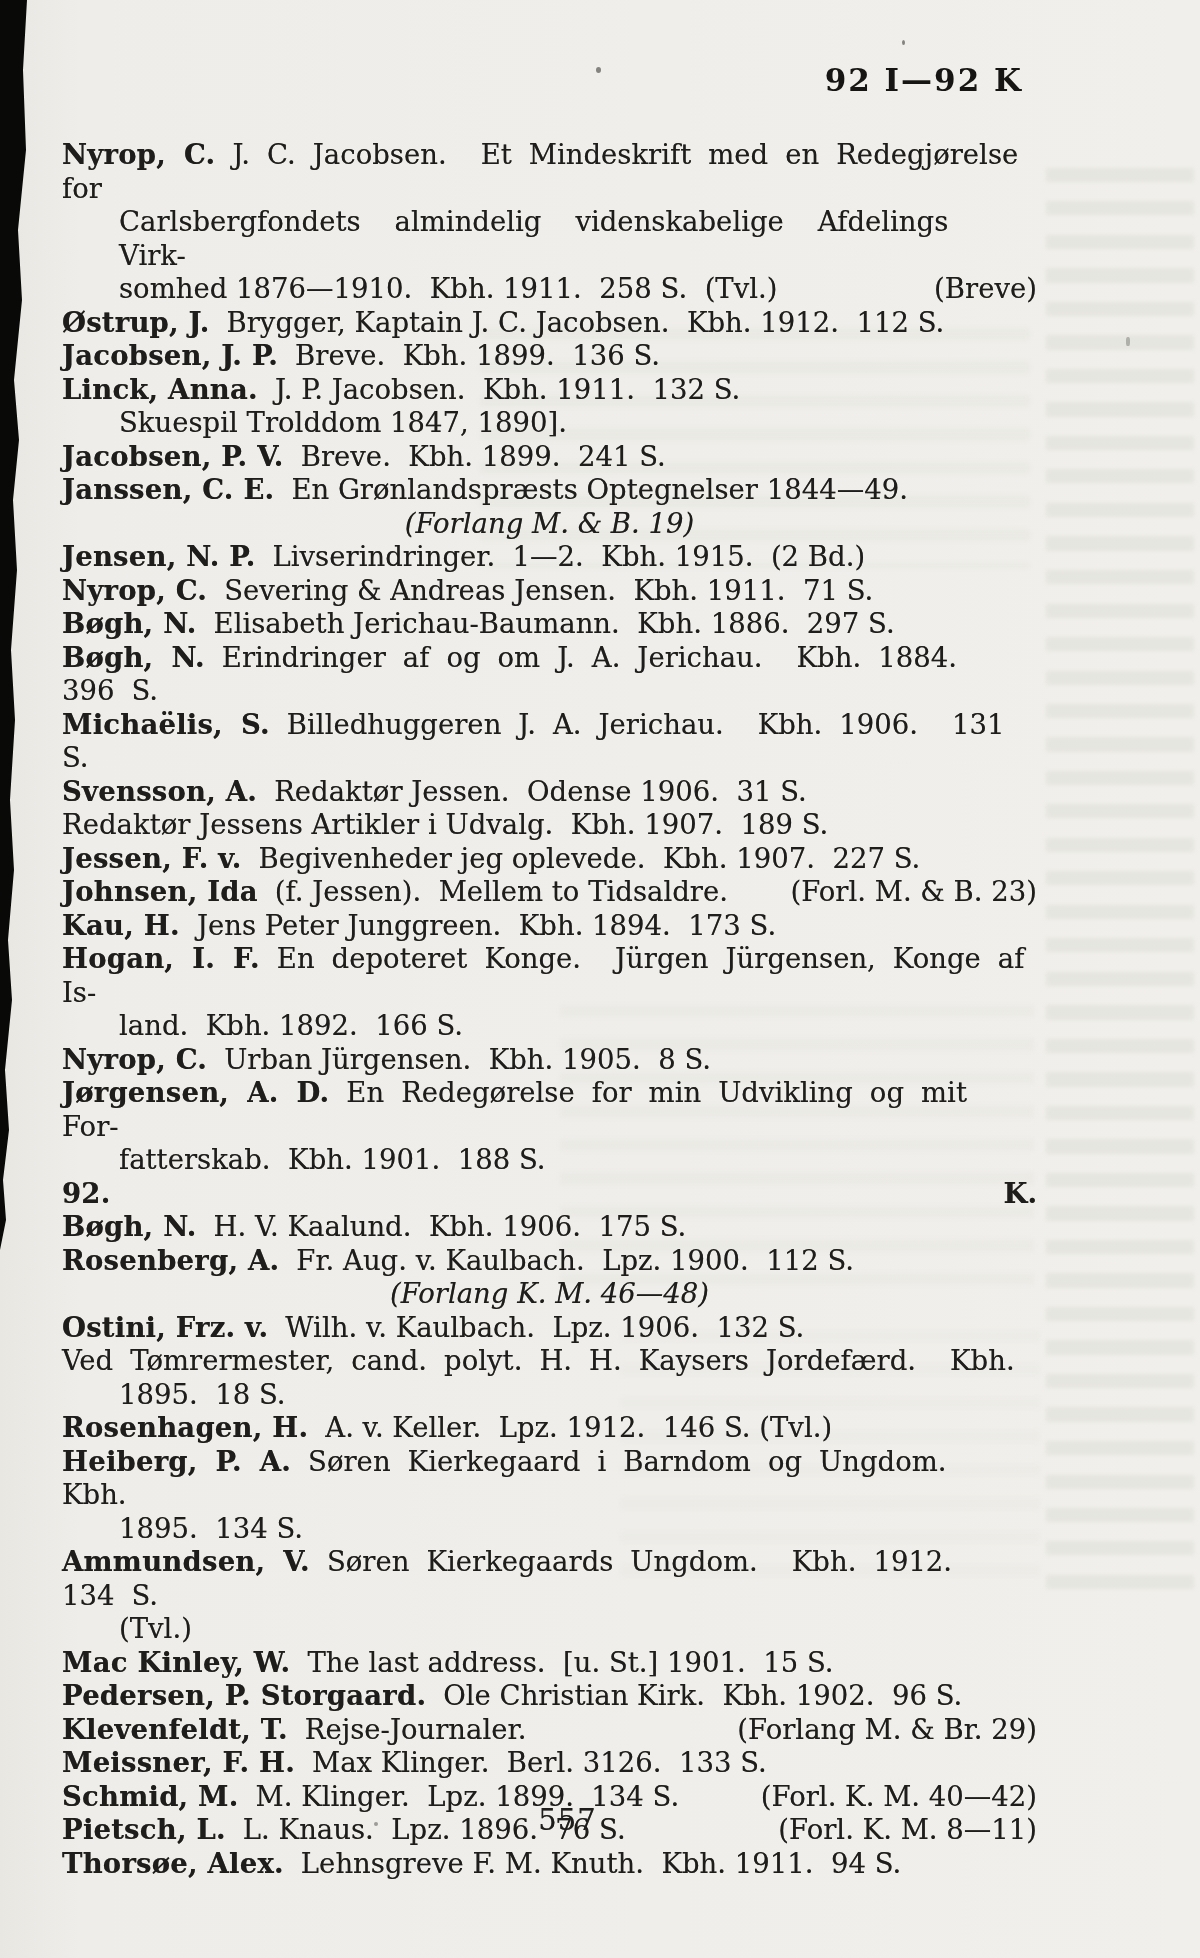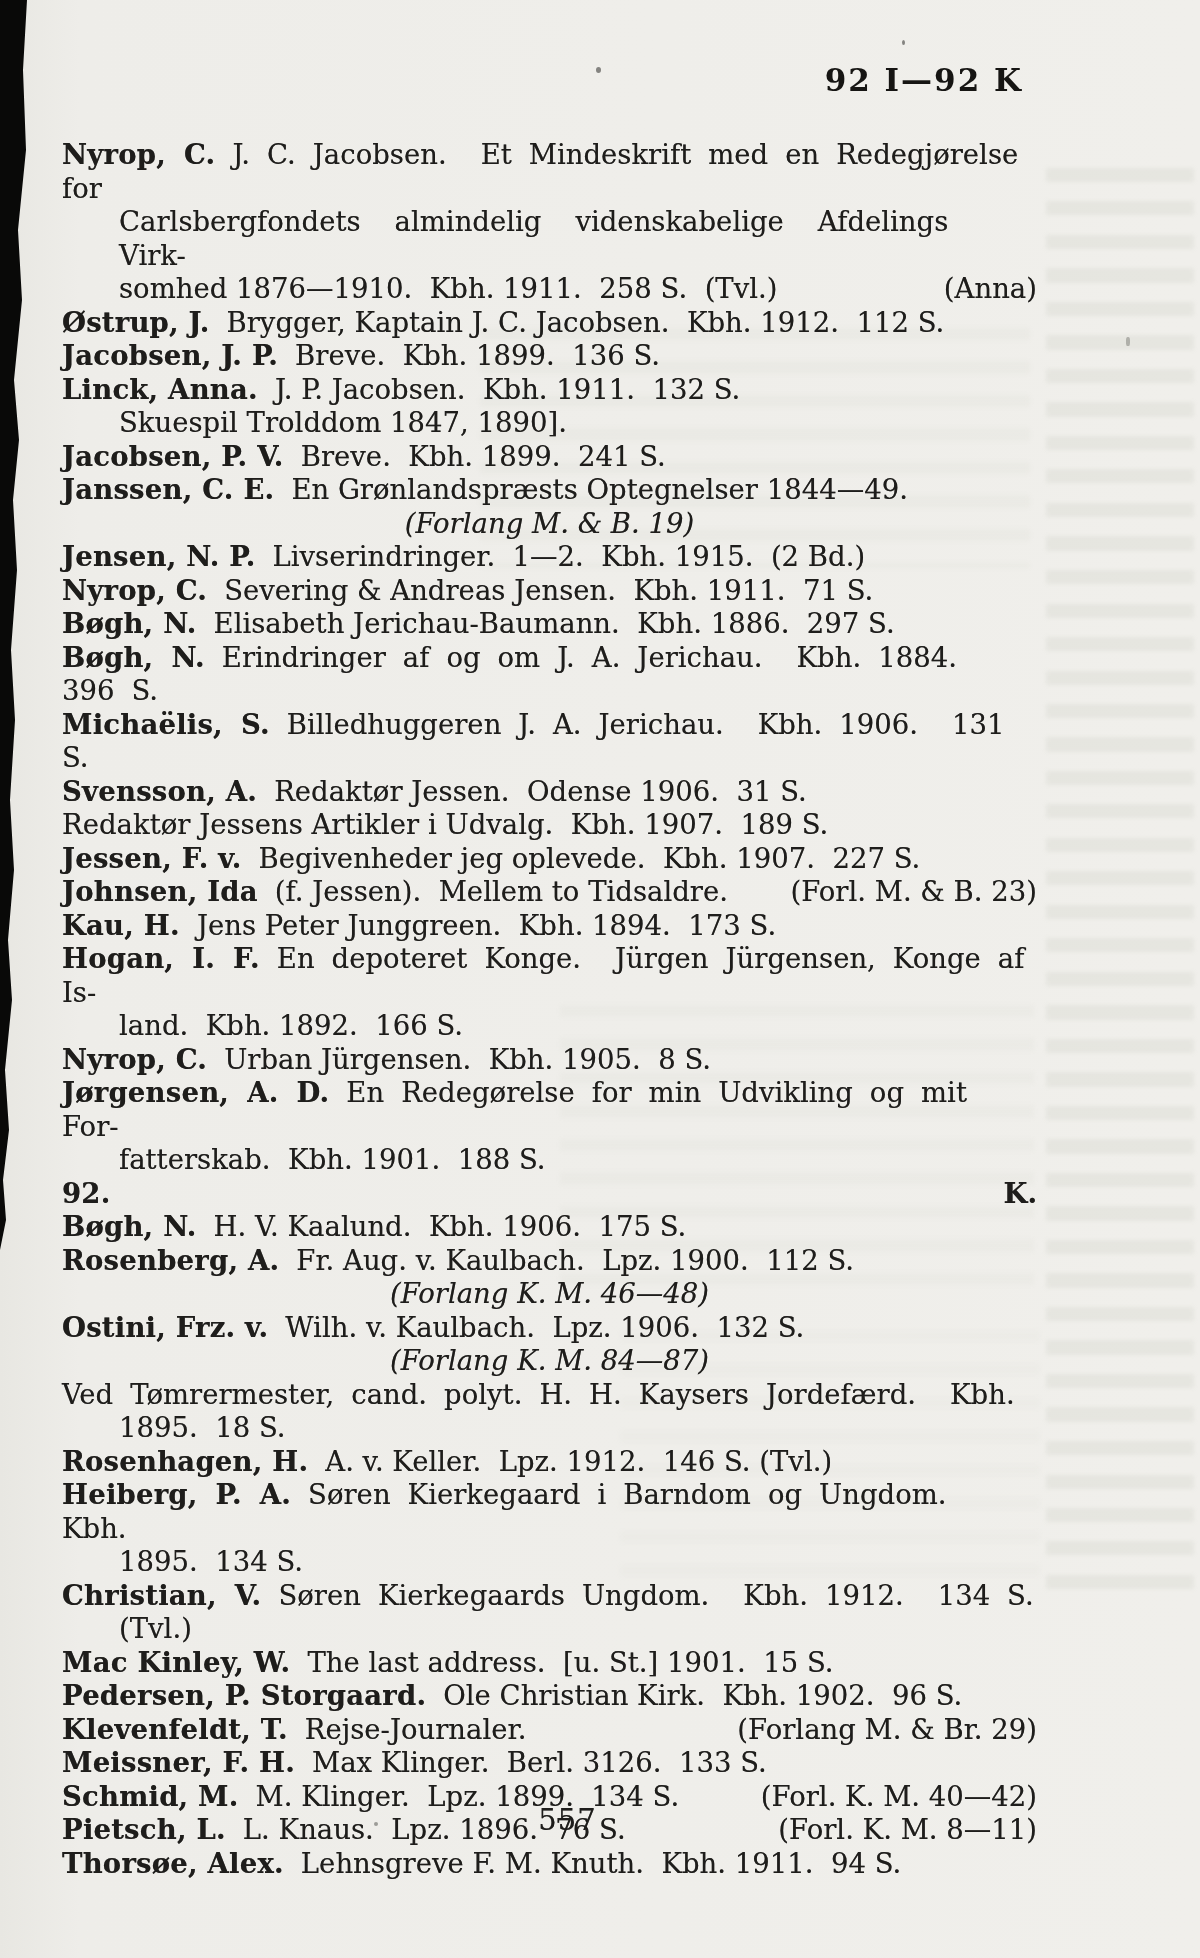--- a/index.html
+++ b/index.html
@@ -84,21 +84,21 @@
   <div class="speck speck1"></div>
   <div class="speck speck2"></div>
   <div class="speck speck3"></div>
   <div class="speck speck4"></div>
 
   <div class="running-header">92 I—92 K</div>
 
   <div class="lines">
       <div class="line stretch"><span class="lgroup"><span class="lead">Nyrop, C.</span><span class="text">J. C. Jacobsen.  Et Mindeskrift med en Redegjørelse for</span></span></div>
       <div class="line indent stretch"><span class="lgroup"><span class="text">Carlsbergfondets  almindelig  videnskabelige  Afdelings  Virk-</span></span></div>
-      <div class="line indent split"><span class="lgroup"><span class="text">somhed 1876—1910.  Kbh. 1911.  258 S.  (Tvl.)</span></span><span class="rightpart">(Anna)</span></div>
+      <div class="line indent split"><span class="lgroup"><span class="text">somhed 1876—1910.  Kbh. 1911.  258 S.  (Tvl.)</span></span><span class="rightpart">(Breve)</span></div>
       <div class="line"><span class="lgroup"><span class="lead">Østrup, J.</span><span class="text">Brygger, Kaptain J. C. Jacobsen.  Kbh. 1912.  112 S.</span></span></div>
       <div class="line"><span class="lgroup"><span class="lead">Jacobsen, J. P.</span><span class="text">Breve.  Kbh. 1899.  136 S.</span></span></div>
       <div class="line"><span class="lgroup"><span class="lead">Linck, Anna.</span><span class="text">J. P. Jacobsen.  Kbh. 1911.  132 S.</span></span></div>
       <div class="line indent"><span class="lgroup"><span class="text">Skuespil Trolddom 1847, 1890].</span></span></div>
       <div class="line"><span class="lgroup"><span class="lead">Jacobsen, P. V.</span><span class="text">Breve.  Kbh. 1899.  241 S.</span></span></div>
       <div class="line"><span class="lgroup"><span class="lead">Janssen, C. E.</span><span class="text">En Grønlandspræsts Optegnelser 1844—49.</span></span></div>
       <div class="line right-align"><span class="lgroup"><span class="text">(Forlang M. &amp; B. 19)</span></span></div>
       <div class="line"><span class="lgroup"><span class="lead">Jensen, N. P.</span><span class="text">Livserindringer.  1—2.  Kbh. 1915.  (2 Bd.)</span></span></div>
       <div class="line"><span class="lgroup"><span class="lead">Nyrop, C.</span><span class="text">Severing &amp; Andreas Jensen.  Kbh. 1911.  71 S.</span></span></div>
       <div class="line"><span class="lgroup"><span class="lead">Bøgh, N.</span><span class="text">Elisabeth Jerichau-Baumann.  Kbh. 1886.  297 S.</span></span></div>
@@ -112,27 +112,26 @@
       <div class="line stretch"><span class="lgroup"><span class="lead">Hogan, I. F.</span><span class="text">En depoteret Konge.  Jürgen Jürgensen, Konge af Is-</span></span></div>
       <div class="line indent"><span class="lgroup"><span class="text">land.  Kbh. 1892.  166 S.</span></span></div>
       <div class="line"><span class="lgroup"><span class="lead">Nyrop, C.</span><span class="text">Urban Jürgensen.  Kbh. 1905.  8 S.</span></span></div>
       <div class="line stretch"><span class="lgroup"><span class="lead">Jørgensen, A. D.</span><span class="text">En Redegørelse for min Udvikling og mit For-</span></span></div>
       <div class="line indent"><span class="lgroup"><span class="text">fatterskab.  Kbh. 1901.  188 S.</span></span></div>
       <div class="line split"><span class="lgroup"><span class="lead">92.</span></span><span class="rightpart bold">K.</span></div>
       <div class="line"><span class="lgroup"><span class="lead">Bøgh, N.</span><span class="text">H. V. Kaalund.  Kbh. 1906.  175 S.</span></span></div>
       <div class="line"><span class="lgroup"><span class="lead">Rosenberg, A.</span><span class="text">Fr. Aug. v. Kaulbach.  Lpz. 1900.  112 S.</span></span></div>
       <div class="line right-align"><span class="lgroup"><span class="text">(Forlang K. M. 46—48)</span></span></div>
       <div class="line"><span class="lgroup"><span class="lead">Ostini, Frz. v.</span><span class="text">Wilh. v. Kaulbach.  Lpz. 1906.  132 S.</span></span></div>
-      <div class="line right-align"><span class="lgroup"><span class="text">(Forlang K. M. 84—87)</span></span></div>
       <div class="line stretch"><span class="lgroup"><span class="text">Ved Tømrermester, cand. polyt. H. H. Kaysers Jordefærd.  Kbh.</span></span></div>
       <div class="line indent"><span class="lgroup"><span class="text">1895.  18 S.</span></span></div>
       <div class="line"><span class="lgroup"><span class="lead">Rosenhagen, H.</span><span class="text">A. v. Keller.  Lpz. 1912.  146 S. (Tvl.)</span></span></div>
       <div class="line stretch"><span class="lgroup"><span class="lead">Heiberg, P. A.</span><span class="text">Søren Kierkegaard i Barndom og Ungdom.  Kbh.</span></span></div>
       <div class="line indent"><span class="lgroup"><span class="text">1895.  134 S.</span></span></div>
-      <div class="line stretch"><span class="lgroup"><span class="lead">Christian, V.</span><span class="text">Søren Kierkegaards Ungdom.  Kbh. 1912.  134 S.</span></span></div>
+      <div class="line stretch"><span class="lgroup"><span class="lead">Ammundsen, V.</span><span class="text">Søren Kierkegaards Ungdom.  Kbh. 1912.  134 S.</span></span></div>
       <div class="line indent"><span class="lgroup"><span class="text">(Tvl.)</span></span></div>
       <div class="line"><span class="lgroup"><span class="lead">Mac Kinley, W.</span><span class="text">The last address.  [u. St.] 1901.  15 S.</span></span></div>
       <div class="line"><span class="lgroup"><span class="lead">Pedersen, P. Storgaard.</span><span class="text">Ole Christian Kirk.  Kbh. 1902.  96 S.</span></span></div>
       <div class="line split"><span class="lgroup"><span class="lead">Klevenfeldt, T.</span><span class="text">Rejse-Journaler.</span></span><span class="rightpart">(Forlang M. &amp; Br. 29)</span></div>
       <div class="line"><span class="lgroup"><span class="lead">Meissner, F. H.</span><span class="text">Max Klinger.  Berl. 3126.  133 S.</span></span></div>
       <div class="line split"><span class="lgroup"><span class="lead">Schmid, M.</span><span class="text">M. Klinger.  Lpz. 1899.  134 S.</span></span><span class="rightpart">(Forl. K. M. 40—42)</span></div>
       <div class="line split"><span class="lgroup"><span class="lead">Pietsch, L.</span><span class="text">L. Knaus.  Lpz. 1896.  76 S.</span></span><span class="rightpart">(Forl. K. M. 8—11)</span></div>
       <div class="line"><span class="lgroup"><span class="lead">Thorsøe, Alex.</span><span class="text">Lehnsgreve F. M. Knuth.  Kbh. 1911.  94 S.</span></span></div>
     </div>
 

